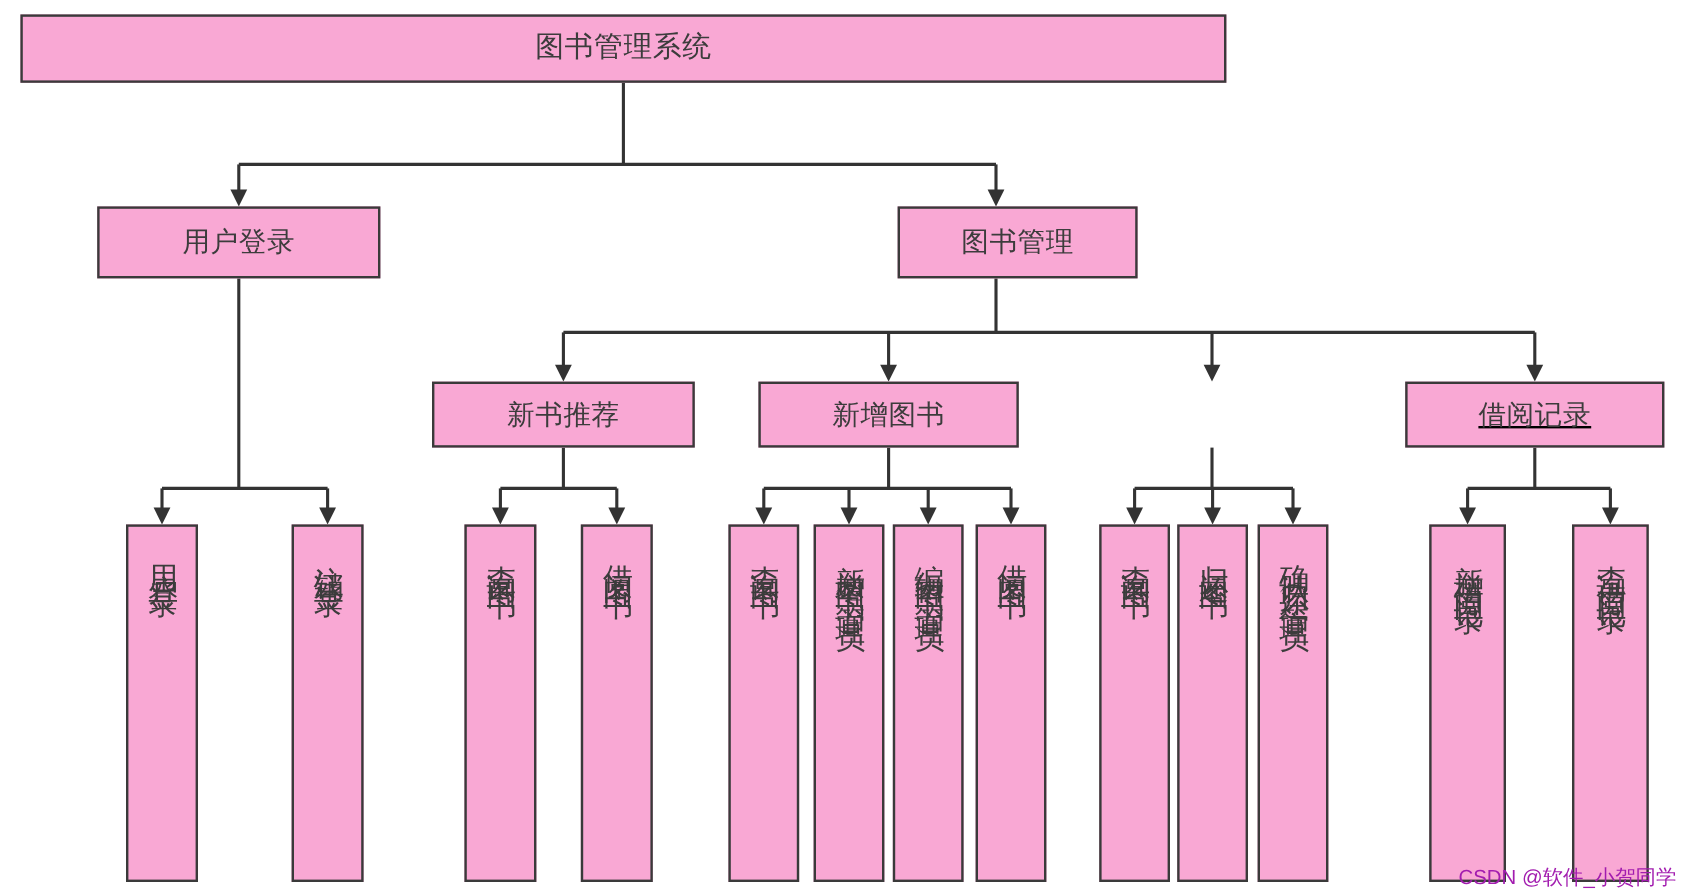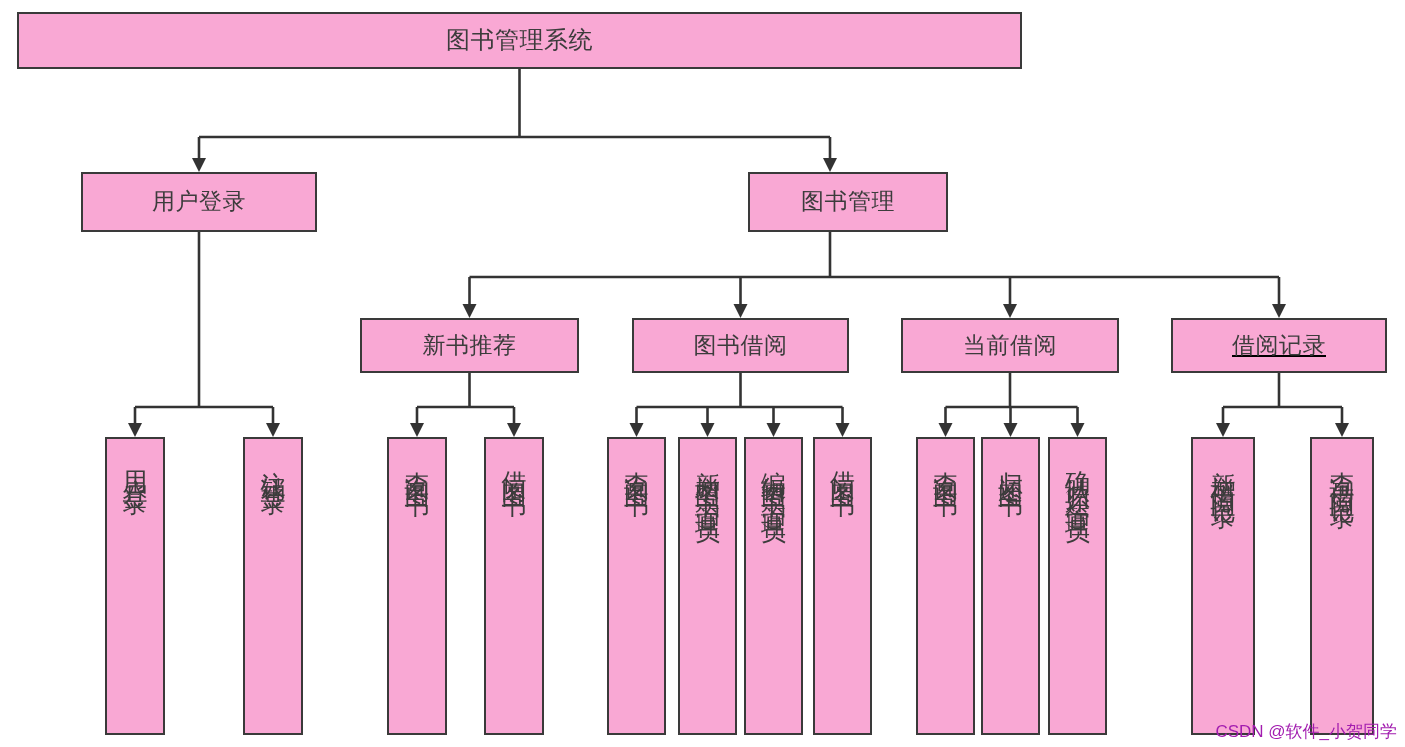--- a/index.html
+++ b/index.html
@@ -135,24 +135,21 @@
     <span class="label">用户登录</span>
   </div>
   <div class="node horizontal" id="n-l2-1" style="left: 712px; top: 172px; width: 200px; height: 60px; margin-left: 36px;">
     <span class="label">图书管理</span>
   </div>
 
   <div class="node horizontal" id="n-l3-0" style="left: 360px; top: 318px; width: 219px; height: 55px;">
     <span class="label">新书推荐</span>
   </div>
   <div class="node horizontal" id="n-l3-1" style="left: 632px; top: 318px; width: 217px; height: 55px;">
-    <span class="label">图书借阅</span>
-  </div>
-  <div class="node horizontal" id="n-l3-2" style="left: 901px; top: 318px; width: 218px; height: 55px;">
-    <span class="label">当前借阅</span>
+    <span class="label">新增图书</span>
   </div>
   <div class="node horizontal" id="n-l3-3" style="left: 1171px; top: 318px; width: 216px; height: 55px; text-decoration: underline;">
     <span class="label">借阅记录</span>
   </div>
 
   <div class="node vertical" id="n-leaf-0" style="left: 105px; top: 437px; width: 60px; height: 298px;">
     <span class="label">用户登录</span>
     </div>
   <div class="node vertical" id="n-leaf-1" style="left: 243px; top: 437px; width: 60px; height: 298px;">
     <span class="label">注销登录</span>

